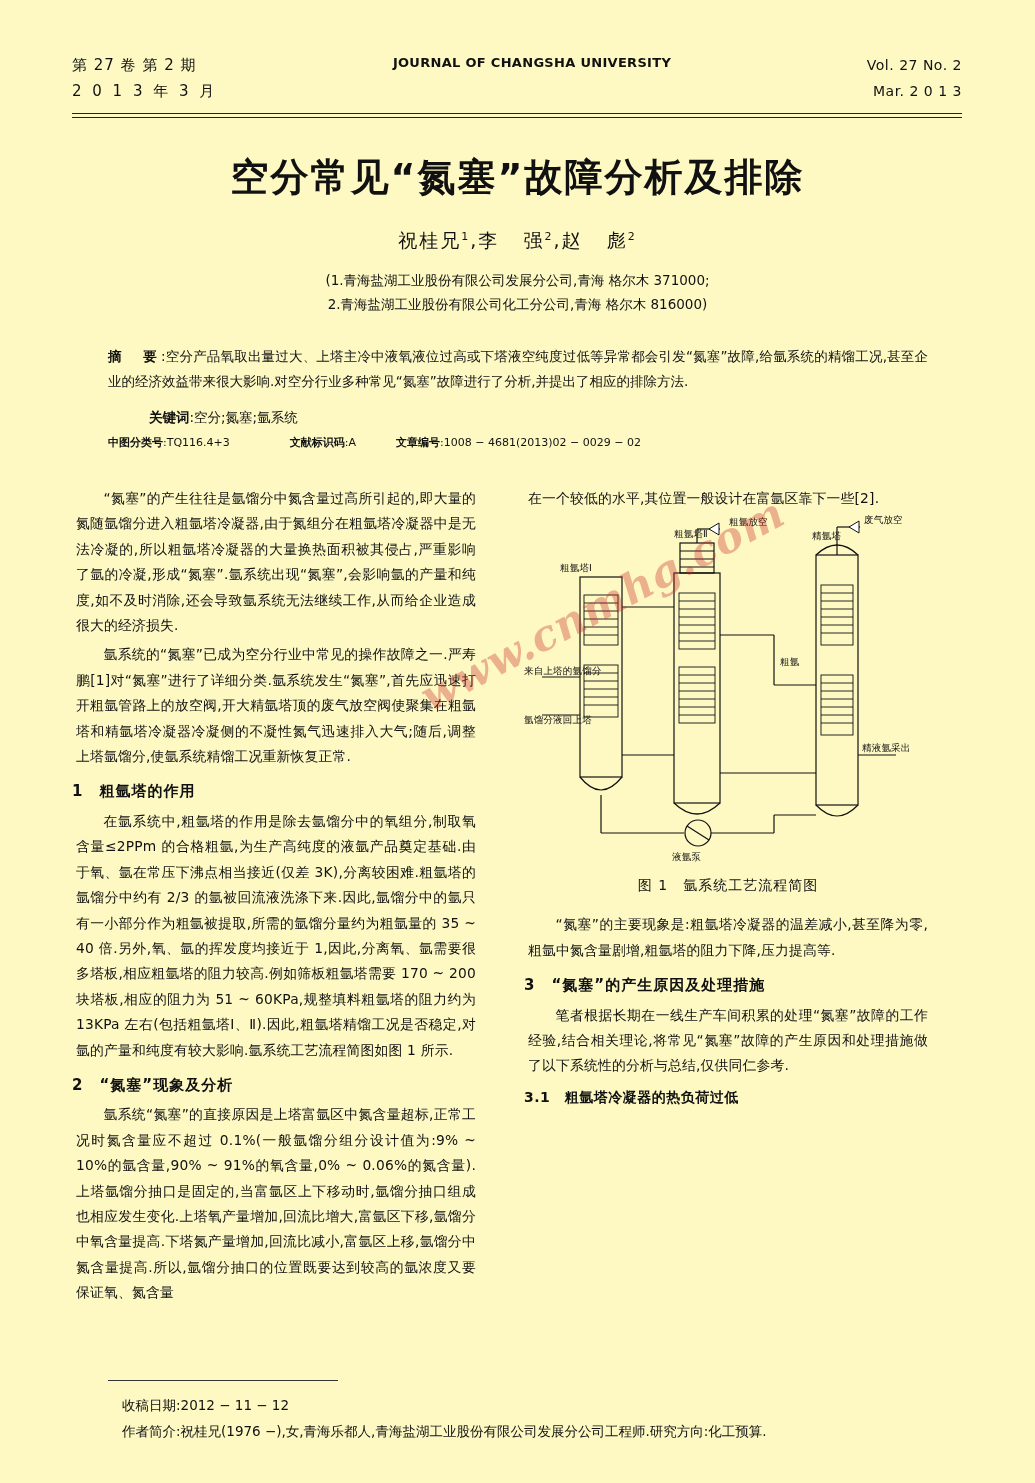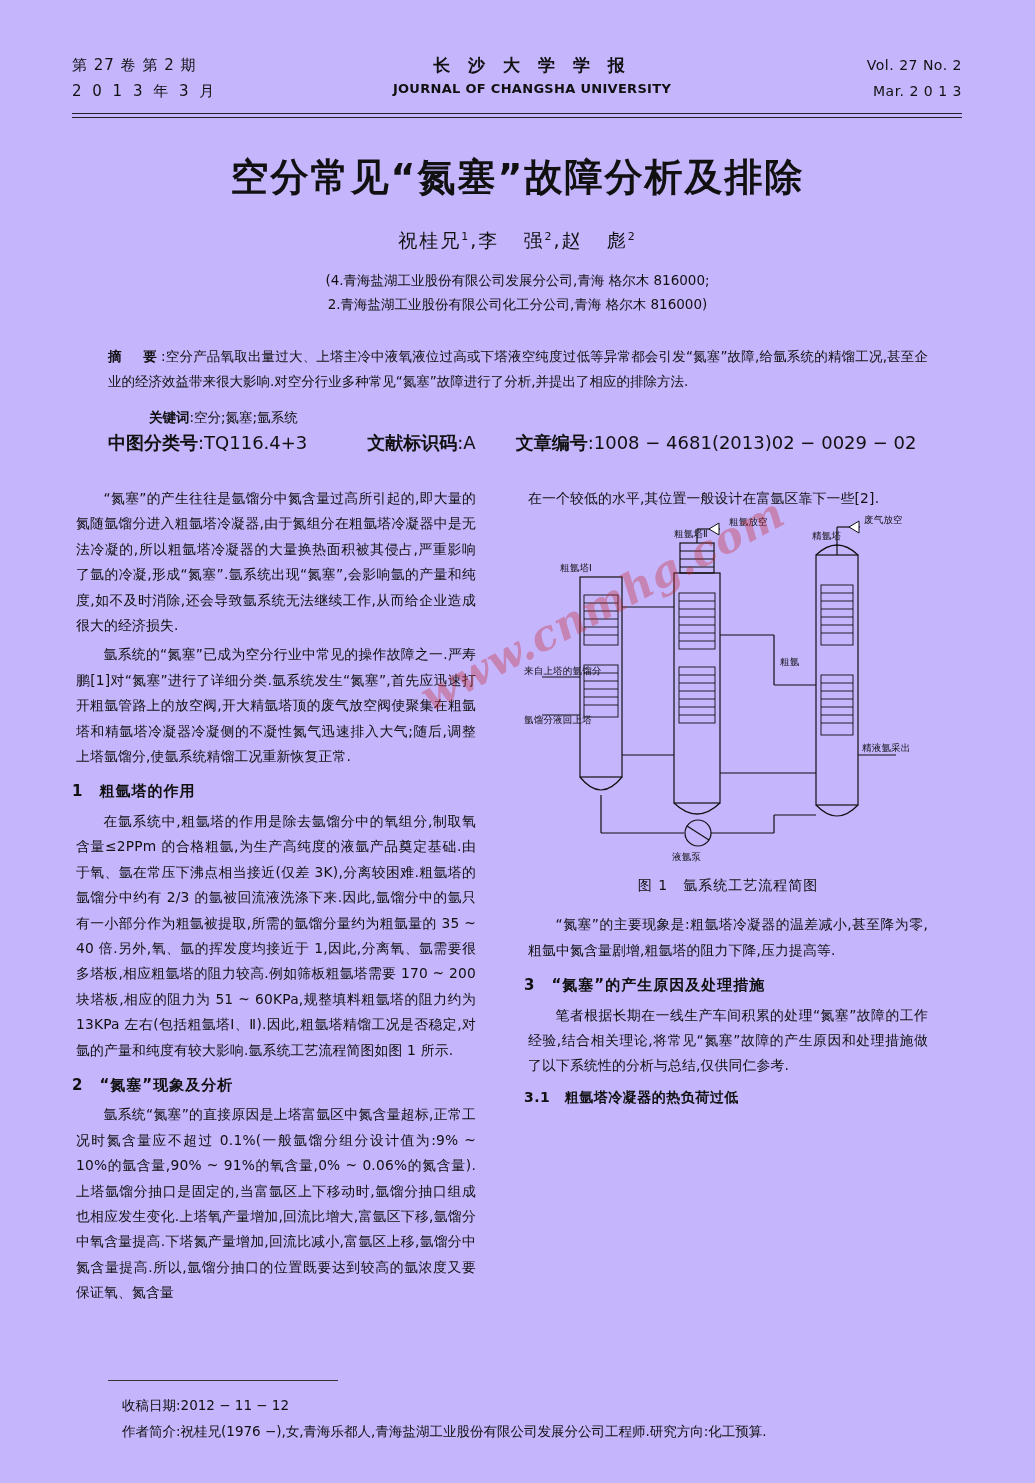--- a/index.html
+++ b/index.html
@@ -6,21 +6,21 @@
   body{
     width:1035px;height:1483px;
     font-family:"DejaVu Sans","Liberation Sans",sans-serif;
     color:#111;
     position:relative;
     overflow:hidden;
   }
   .page{
     position:absolute;
     left:0;top:0;width:1035px;height:1483px;
-    background:#c4b5fd;
+    background:#fef9c3;
   }
   
   .masthead{
     position:absolute;left:72px;top:52px;width:890px;height:62px;
   }
   .mh-left{position:absolute;left:0;top:0;width:220px;text-align:left;font-size:15px;line-height:26px;letter-spacing:1px;}
   .mh-left .l2{letter-spacing:3px;}
   .mh-center{position:absolute;left:250px;top:0;width:420px;text-align:center;}
   .mh-center .cn{font-size:17px;font-weight:bold;letter-spacing:6px;line-height:26px;}
   .mh-center .en{font-size:13px;font-weight:bold;letter-spacing:0.3px;line-height:22px;}
@@ -44,21 +44,21 @@
     font-size:13.5px;line-height:24px;
   }
 
   
   .abs{
     position:absolute;left:108px;top:344px;width:820px;
     font-size:13.5px;line-height:25px;text-align:justify;
   }
   .abs b{font-weight:bold;letter-spacing:4px;}
   .kw{position:absolute;left:108px;top:406px;width:820px;font-size:13.5px;line-height:22px;margin-left:41px;}
-  .cls{position:absolute;left:108px;top:432px;width:820px;font-size:18px;line-height:22px;}
+  .cls{position:absolute;left:108px;top:432px;width:820px;font-size:11px;line-height:22px;}
   .cls .sp1{display:inline-block;width:60px;}
   .cls .sp2{display:inline-block;width:40px;}
 
   
   .col{
     position:absolute;top:482px;width:408px;
     font-size:13.8px;line-height:25.4px;text-align:justify;
     letter-spacing:0.2px;
   }
   .col.left{left:72px;}
@@ -102,38 +102,37 @@
 <body>
 
 <div class="page">
 
   <div class="masthead">
     <div class="mh-left">
       <div class="l1">第 27 卷  第 2 期</div>
       <div class="l2">2 0 1 3 年 3 月</div>
     </div>
     <div class="mh-center">
-      <div class="cn">长 沙 大 学 学 报</div>
       <div class="en">JOURNAL OF CHANGSHA UNIVERSITY</div>
     </div>
     <div class="mh-right">
       <div>Vol. 27   No. 2</div>
       <div>Mar. 2 0 1 3</div>
     </div>
   </div>
   <div class="rule-top"></div>
   <div class="rule-top2"></div>
 
   <div class="title">空分常见“氮塞”故障分析及排除</div>
 
   <div class="authors">
     祝桂兄<sup>1</sup>,李&nbsp;&nbsp;&nbsp;强<sup>2</sup>,赵&nbsp;&nbsp;&nbsp;彪<sup>2</sup>
   </div>
   <div class="affil">
-    <div>(4.青海盐湖工业股份有限公司发展分公司,青海 格尔木 816000;</div>
+    <div>(1.青海盐湖工业股份有限公司发展分公司,青海 格尔木 371000;</div>
     <div>2.青海盐湖工业股份有限公司化工分公司,青海 格尔木 816000)</div>
   </div>
 
   <div class="abs">
     <b>摘　要</b><span>:空分产品氧取出量过大、上塔主冷中液氧液位过高或下塔液空纯度过低等异常都会引发“氮塞”故障,给氩系统的精馏工况,甚至企业的经济效益带来很大影响.对空分行业多种常见“氮塞”故障进行了分析,并提出了相应的排除方法.</span>
   </div>
   <div class="kw">
     <b>关键词</b><span>:空分;氮塞;氩系统</span>
   </div>
   <div class="cls">

